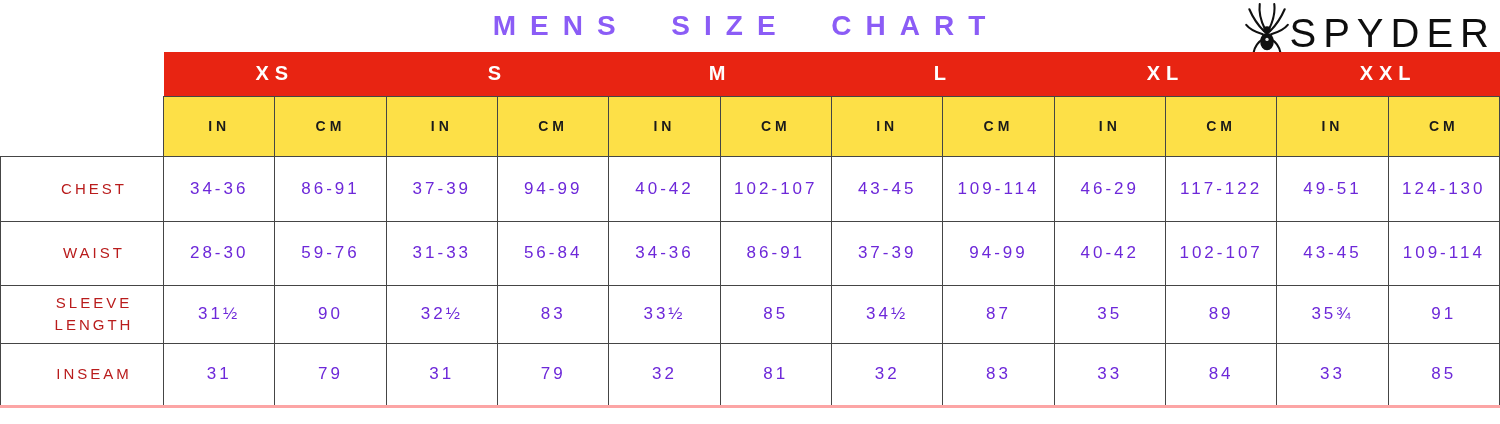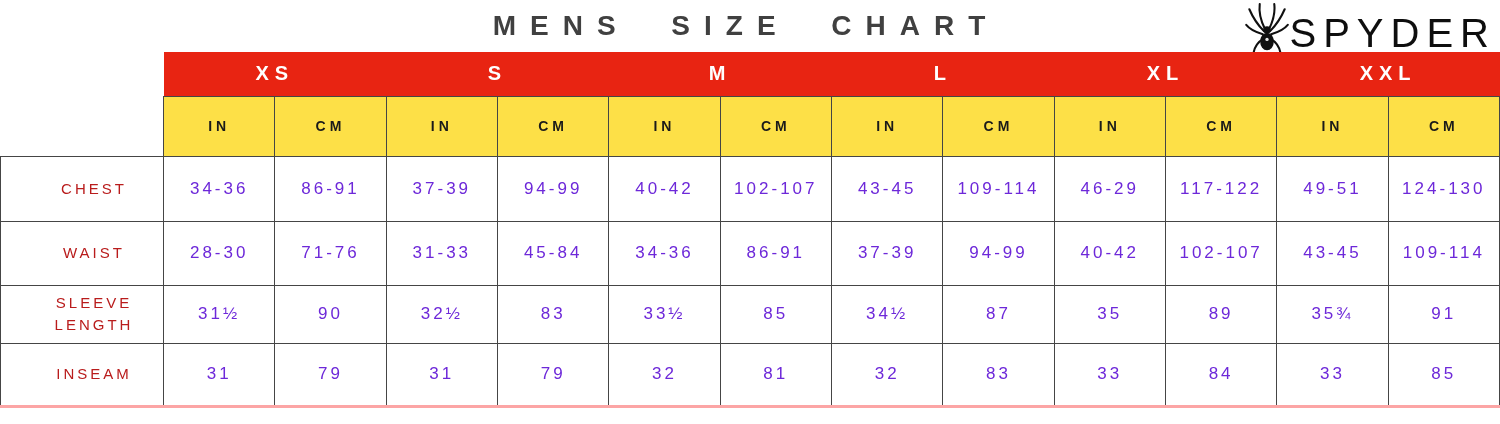--- a/index.html
+++ b/index.html
@@ -2,21 +2,21 @@
 <html style="--red: #E82412;"><head>
 <meta charset="utf-8">
 <style>
   * { margin:0; padding:0; box-sizing:border-box; }
   body { background:#ffffff; font-family:"Liberation Sans", sans-serif; }
   .page { position:relative; width:1500px; height:424px; background:#ffffff; overflow:hidden; }
 
   .title {
     position:absolute; top:10px; left:0; right:8px;
     text-align:center; font-size:28px; font-weight:700;
-    letter-spacing:14px; word-spacing:20px; color:#404040;
+    letter-spacing:14px; word-spacing:20px; color:#8b5cf6;
   }
 
   .brand { position:absolute; top:2px; right:4px; display:flex; align-items:center; }
   .brand-text { font-size:40px; font-weight:400; letter-spacing:7px; color:#0e0e0e; margin-top:8px; }
   .spider { width:46px; height:54px; }
 
   table.size-chart {
     position:absolute; top:52px; left:0; width:1500px;
     border-collapse:collapse; table-layout:fixed;
   }
@@ -142,23 +142,23 @@
       <td class="val">117-122</td>
       <td class="val">49-51</td>
       <td class="val">124-130</td>
     </tr>
 
     <tr class="r-waist">
       <th class="rowlabel">
             <div class="lbl-wrap">WAIST</div>
           </th>
       <td class="val">28-30</td>
-      <td class="val">71-76</td>
+      <td class="val">59-76</td>
       <td class="val">31-33</td>
-      <td class="val">45-84</td>
+      <td class="val">56-84</td>
       <td class="val">34-36</td>
       <td class="val">86-91</td>
       <td class="val">37-39</td>
       <td class="val">94-99</td>
       <td class="val">40-42</td>
       <td class="val">102-107</td>
       <td class="val">43-45</td>
       <td class="val">109-114</td>
     </tr>
 

